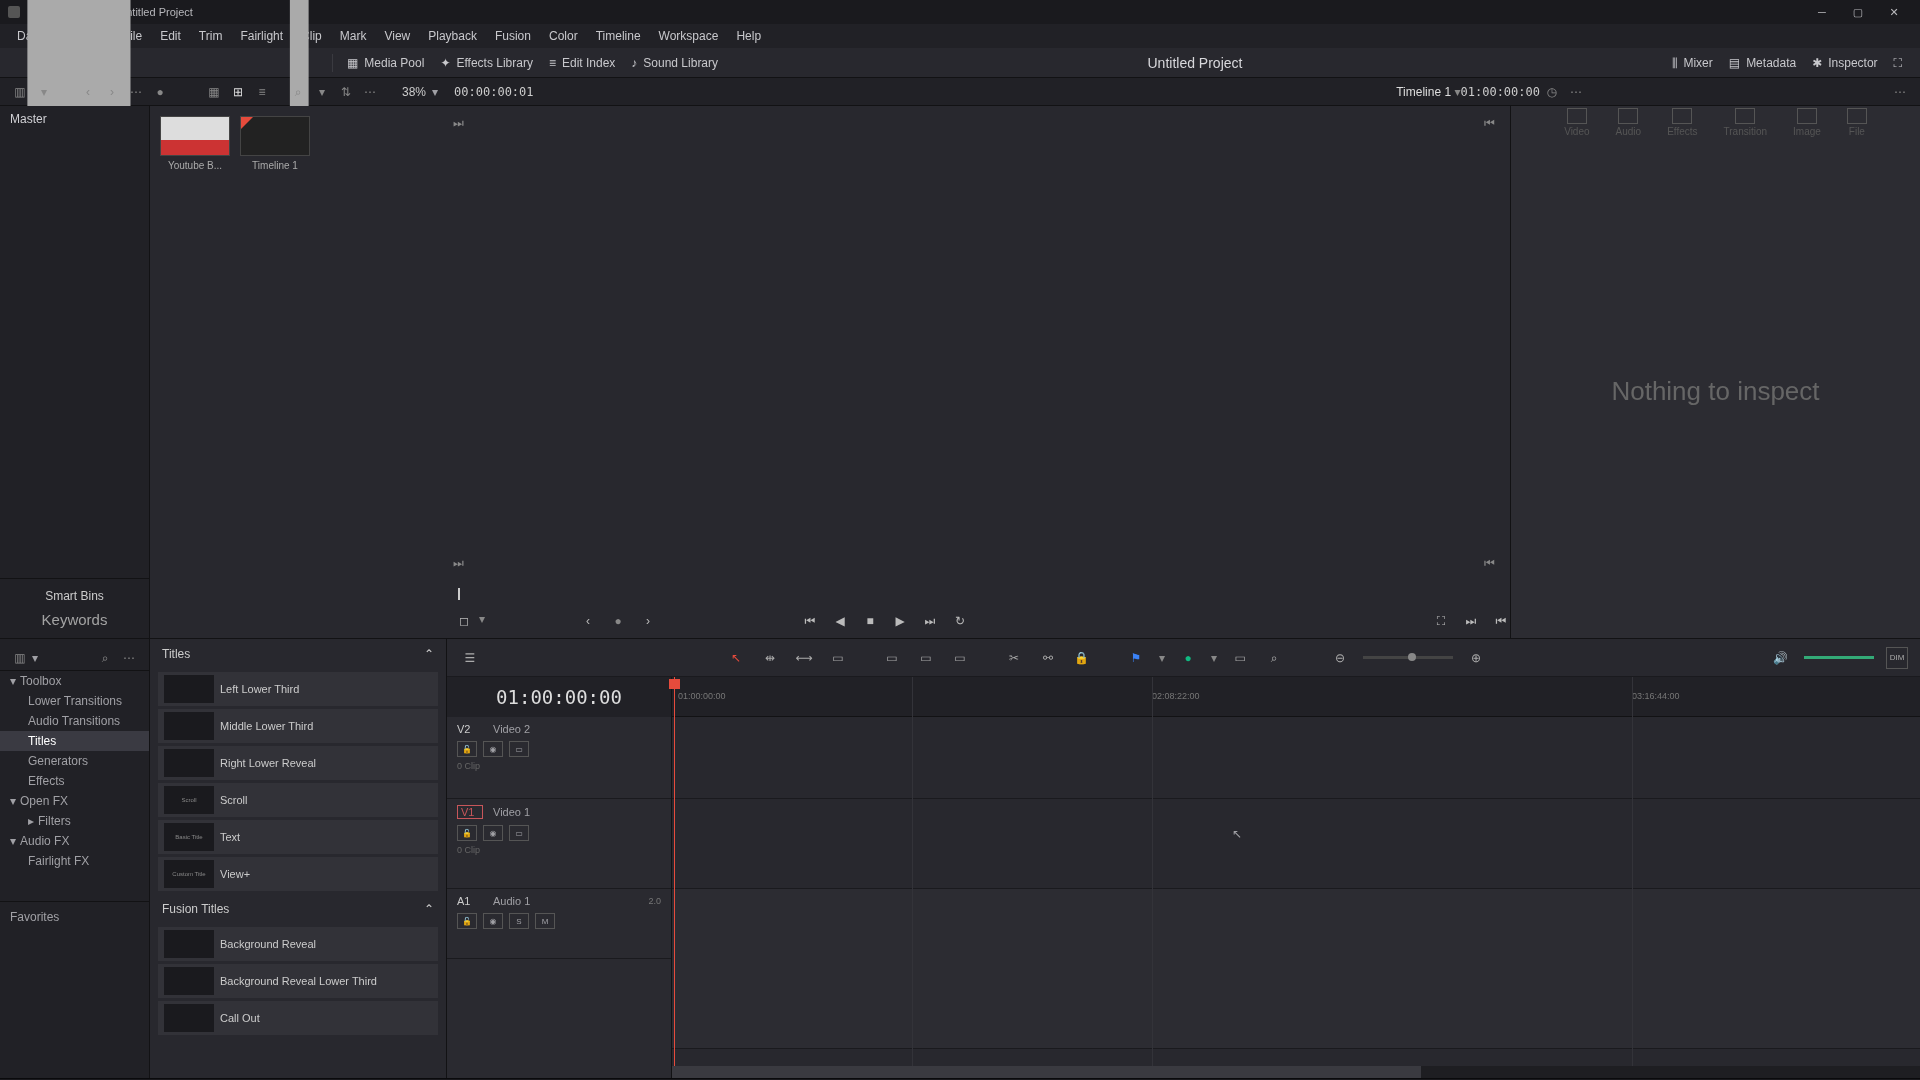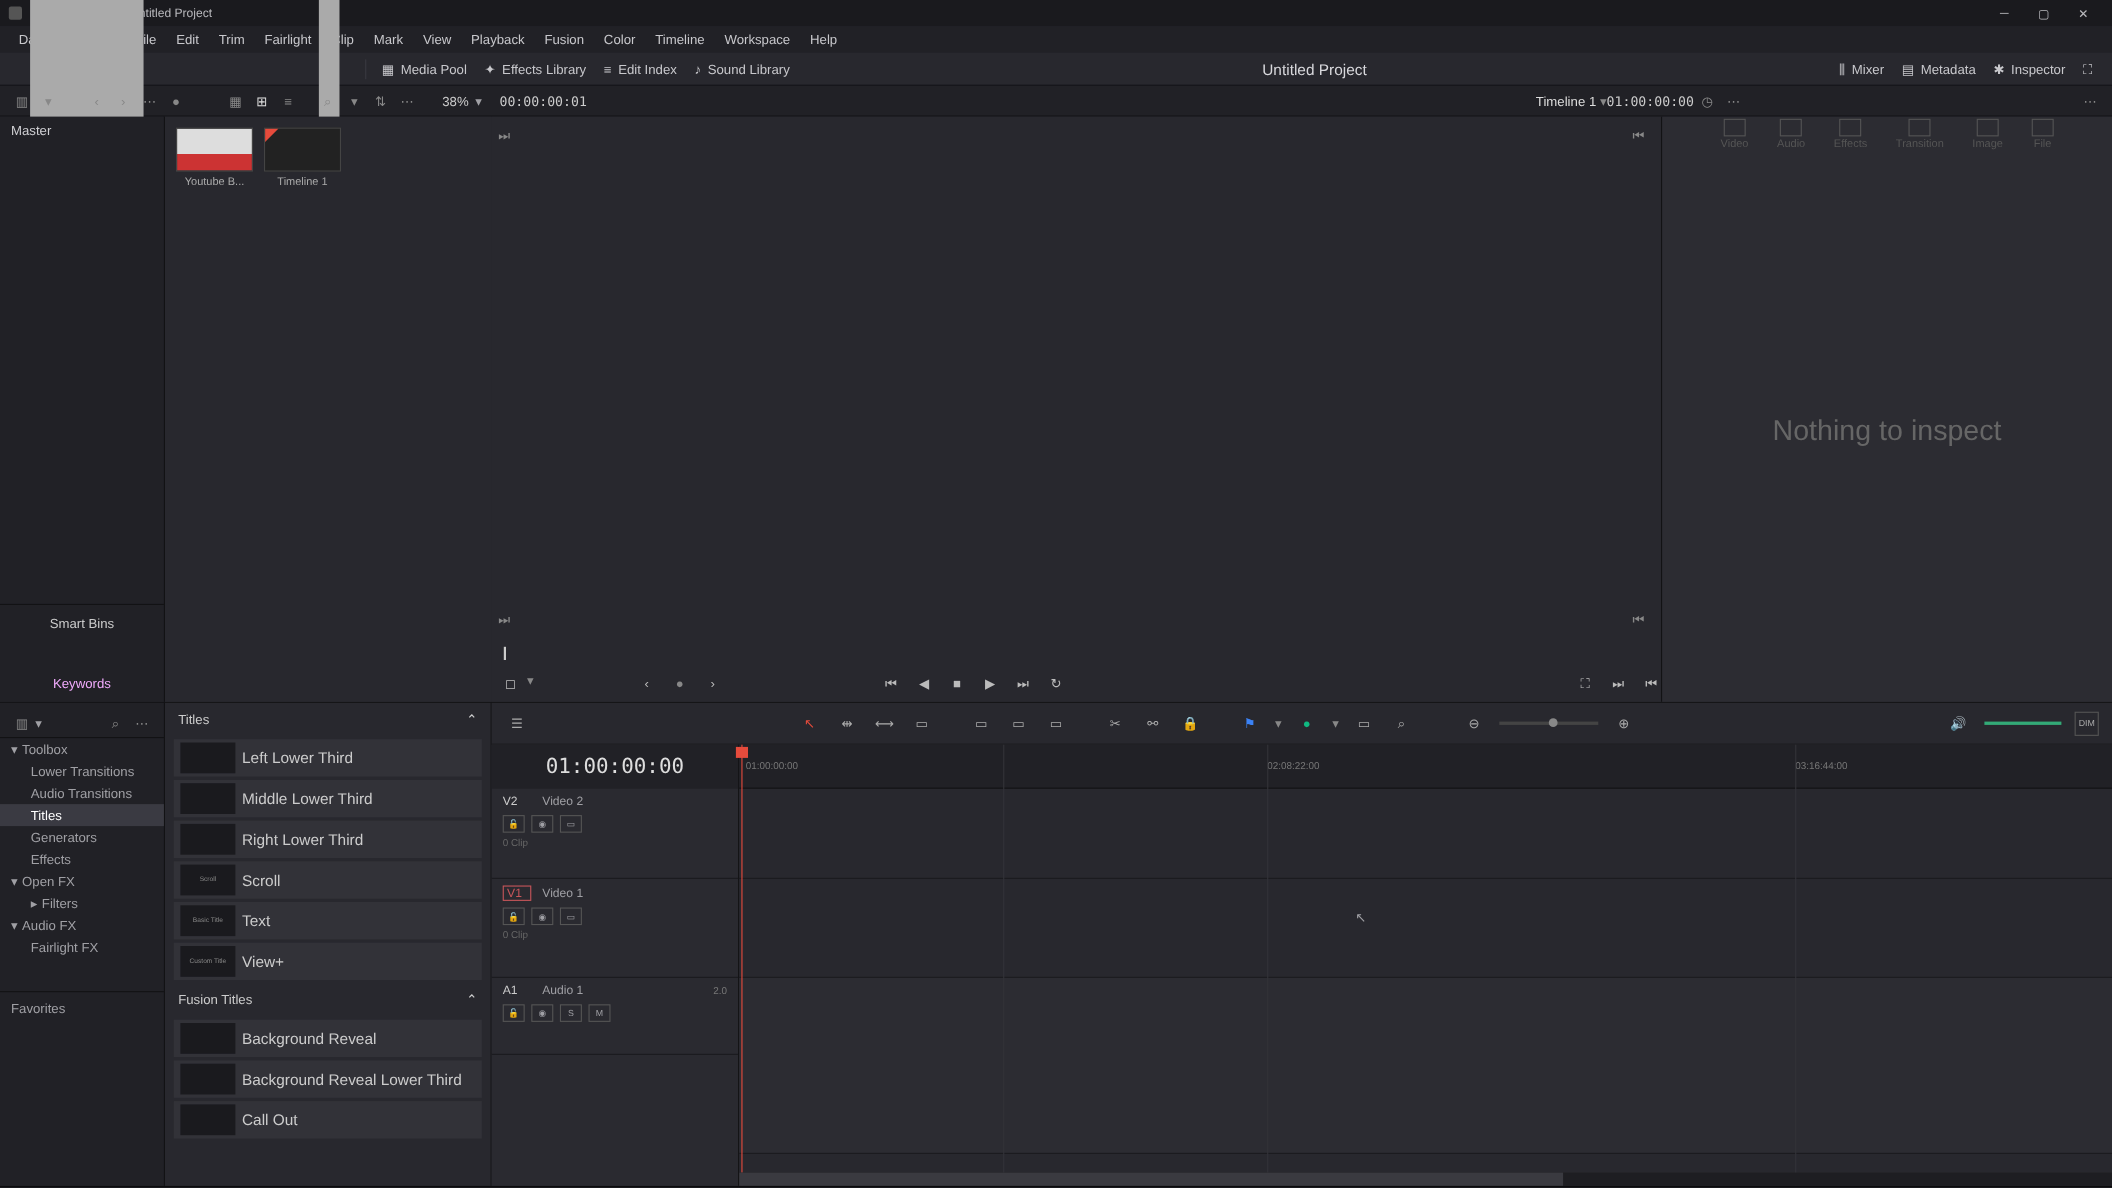--- a/index.html
+++ b/index.html
@@ -13,21 +13,21 @@
 .toolbar { height: 30px; background: #28282e; border-bottom: 1px solid #121214; display: flex; align-items: center; padding: 0 10px; }
 .tb-btn { display: flex; align-items: center; gap: 6px; padding: 4px 8px; cursor: pointer; color: #c8c8cc; }
 .tb-center { flex: 1; text-align: center; color: #d8d8dc; font-size: 14px; }
 .tb-sep { width: 1px; height: 18px; background: #3a3a40; margin: 0 6px; }
 .subtoolbar { height: 28px; background: #212126; border-bottom: 1px solid #121214; display: flex; align-items: center; padding: 0 8px; font-size: 12px; }
 .st-icon { width: 20px; height: 20px; display: flex; align-items: center; justify-content: center; cursor: pointer; margin: 0 2px; color: #888; }
 .main { display: flex; height: 532px; }
 .left-col { width: 150px; background: #212126; border-right: 1px solid #121214; display: flex; flex-direction: column; }
 .bin-header { padding: 6px 10px; color: #d0d0d4; font-size: 12px; }
 .bin-lower { border-top: 1px solid #121214; padding: 6px 10px; text-align: center; }
-.bin-item { padding: 4px 14px; color: #f0abfc; font-size: 12px; cursor: pointer; margin-top: 32px; }
+.bin-item { padding: 4px 14px; color: #a3a3a3; font-size: 15px; cursor: pointer; }
 .media-area { width: 297px; background: #28282e; display: flex; padding: 10px; gap: 10px; }
 .media-thumb { width: 70px; display: flex; flex-direction: column; align-items: center; cursor: pointer; }
 .thumb-img { width: 70px; height: 40px; background: #111; border: 1px solid #444; position: relative; }
 .thumb-label { font-size: 10px; color: #aaa; margin-top: 4px; }
 .viewer-col { flex: 1; background: #28282e; display: flex; flex-direction: column; }
 .viewer { flex: 1; background: #000; margin: 8px 60px; position: relative; }
 .viewer-side { position: absolute; top: 50%; width: 20px; height: 20px; color: #888; cursor: pointer; }
 .scrub { height: 18px; margin: 0 8px; position: relative; }
 .scrub-mark { position: absolute; left: 3px; top: 2px; width: 2px; height: 12px; background: #ccc; }
 .transport { height: 34px; display: flex; align-items: center; justify-content: center; gap: 12px; }
@@ -39,21 +39,21 @@
 .insp-body { flex: 1; display: flex; align-items: center; justify-content: center; color: #666; font-size: 26px; }
 .lower { display: flex; height: 440px; border-top: 1px solid #121214; }
 .fx-tree { width: 150px; background: #212126; border-right: 1px solid #121214; padding: 6px 0; font-size: 12px; }
 .fx-node { padding: 3px 10px; cursor: pointer; display: flex; align-items: center; gap: 4px; }
 .fx-child { padding-left: 28px; }
 .fx-sel { color: #fff; background: #3a3a42; }
 .titles-panel { width: 297px; background: #28282e; border-right: 1px solid #121214; overflow-y: auto; }
 .tp-header { padding: 8px 12px; color: #ccc; font-size: 12px; display: flex; justify-content: space-between; align-items: center; }
 .tp-item { display: flex; align-items: center; margin: 3px 8px; background: #323238; height: 34px; cursor: pointer; }
 .tp-thumb { width: 50px; height: 28px; background: #1a1a1e; margin: 0 6px; display: flex; align-items: center; justify-content: center; font-size: 6px; color: #888; }
-.tp-label { font-size: 14px; color: #ccc; }
+.tp-label { font-size: 11px; color: #ccc; }
 .timeline-area { flex: 1; background: #28282e; display: flex; flex-direction: column; }
 .tl-toolbar { height: 38px; display: flex; align-items: center; padding: 0 12px; gap: 12px; border-bottom: 1px solid #1a1a1e; }
 .tl-tool { width: 22px; height: 22px; cursor: pointer; color: #aaa; display: flex; align-items: center; justify-content: center; }
 .tl-tool.sel { color: #e64b3c; }
 .tl-body { flex: 1; display: flex; }
 .tl-headers { width: 225px; background: #2a2a30; border-right: 1px solid #121214; }
 .tl-tc { height: 40px; display: flex; align-items: center; justify-content: center; font-size: 19px; color: #ddd; font-family: monospace; background: #212126; }
 .tl-track { border-bottom: 1px solid #1a1a1e; padding: 6px 10px; }
 .tl-track-row1 { display: flex; align-items: center; gap: 10px; font-size: 11px; }
 .tl-track-id { color: #ccc; width: 26px; }
@@ -305,21 +305,21 @@
     <div class="tp-item">
         <div class="tp-thumb"></div>
         <span class="tp-label">Left Lower Third</span>
       </div>
     <div class="tp-item">
         <div class="tp-thumb"></div>
         <span class="tp-label">Middle Lower Third</span>
       </div>
     <div class="tp-item">
         <div class="tp-thumb"></div>
-        <span class="tp-label">Right Lower Third</span>
+        <span class="tp-label">Right Lower Reveal</span>
       </div>
     <div class="tp-item">
         <div class="tp-thumb">Scroll</div>
         <span class="tp-label">Scroll</span>
       </div>
     <div class="tp-item">
         <div class="tp-thumb">Basic Title</div>
         <span class="tp-label">Text</span>
       </div>
     <div class="tp-item">

